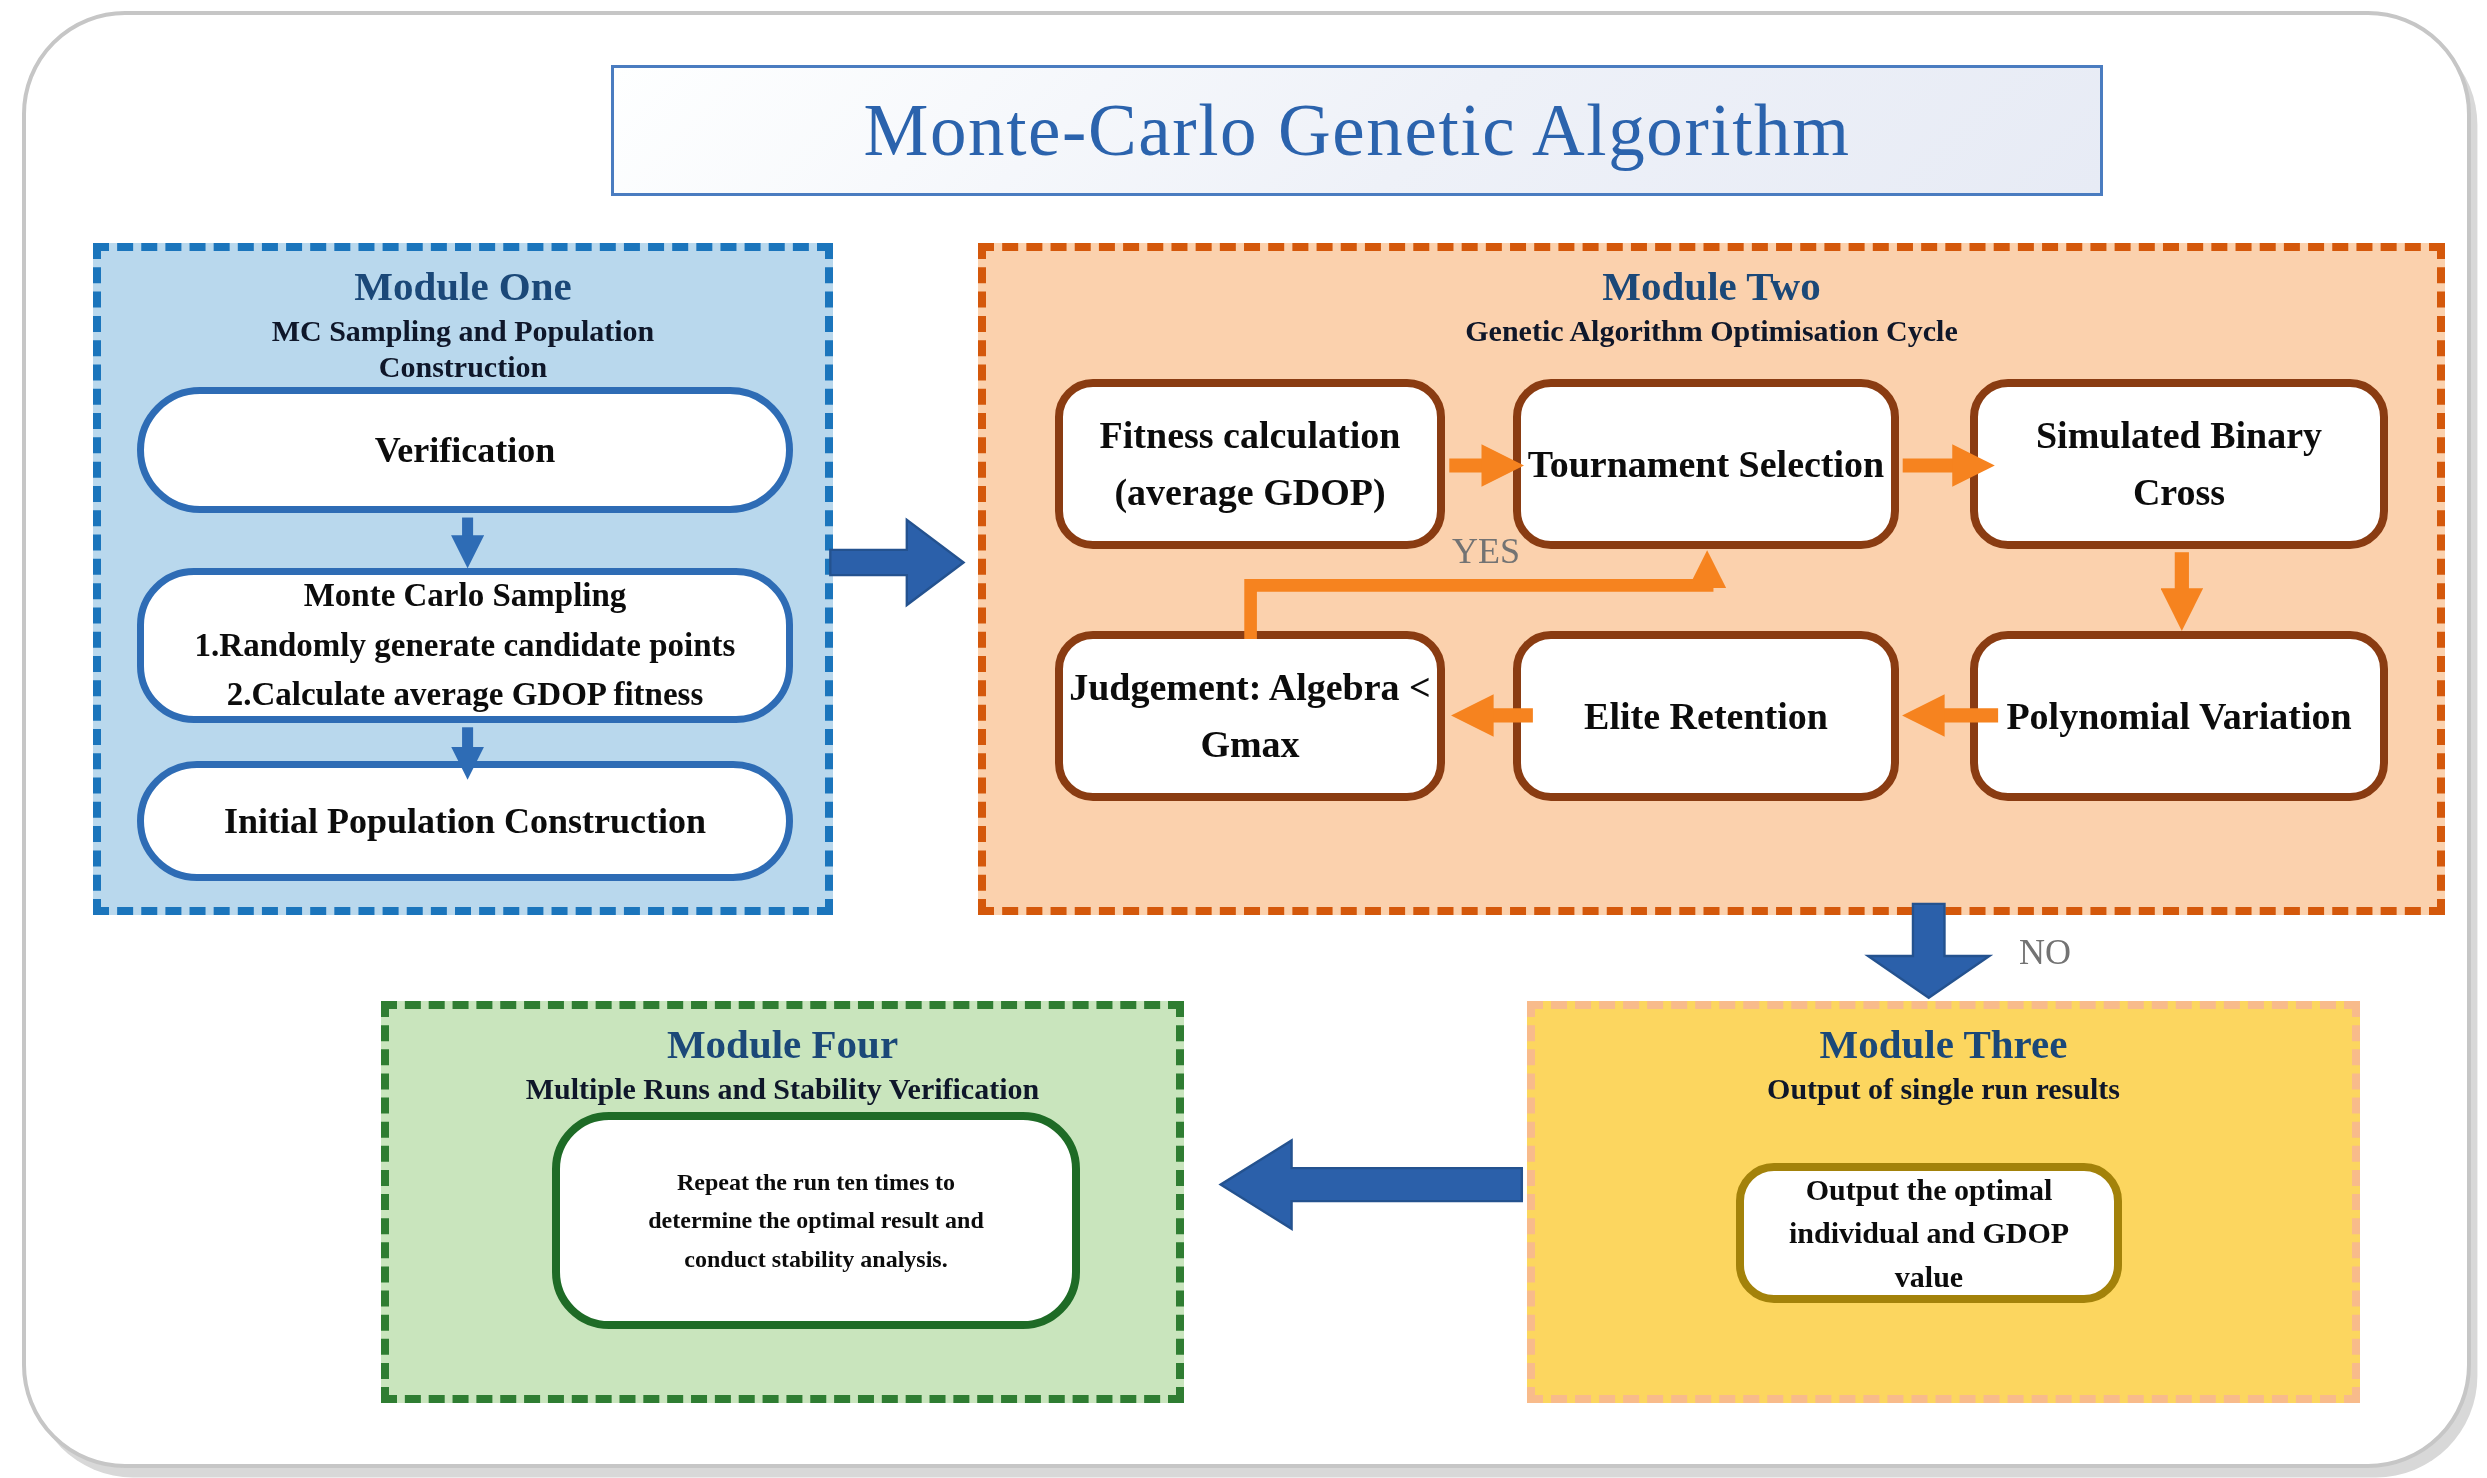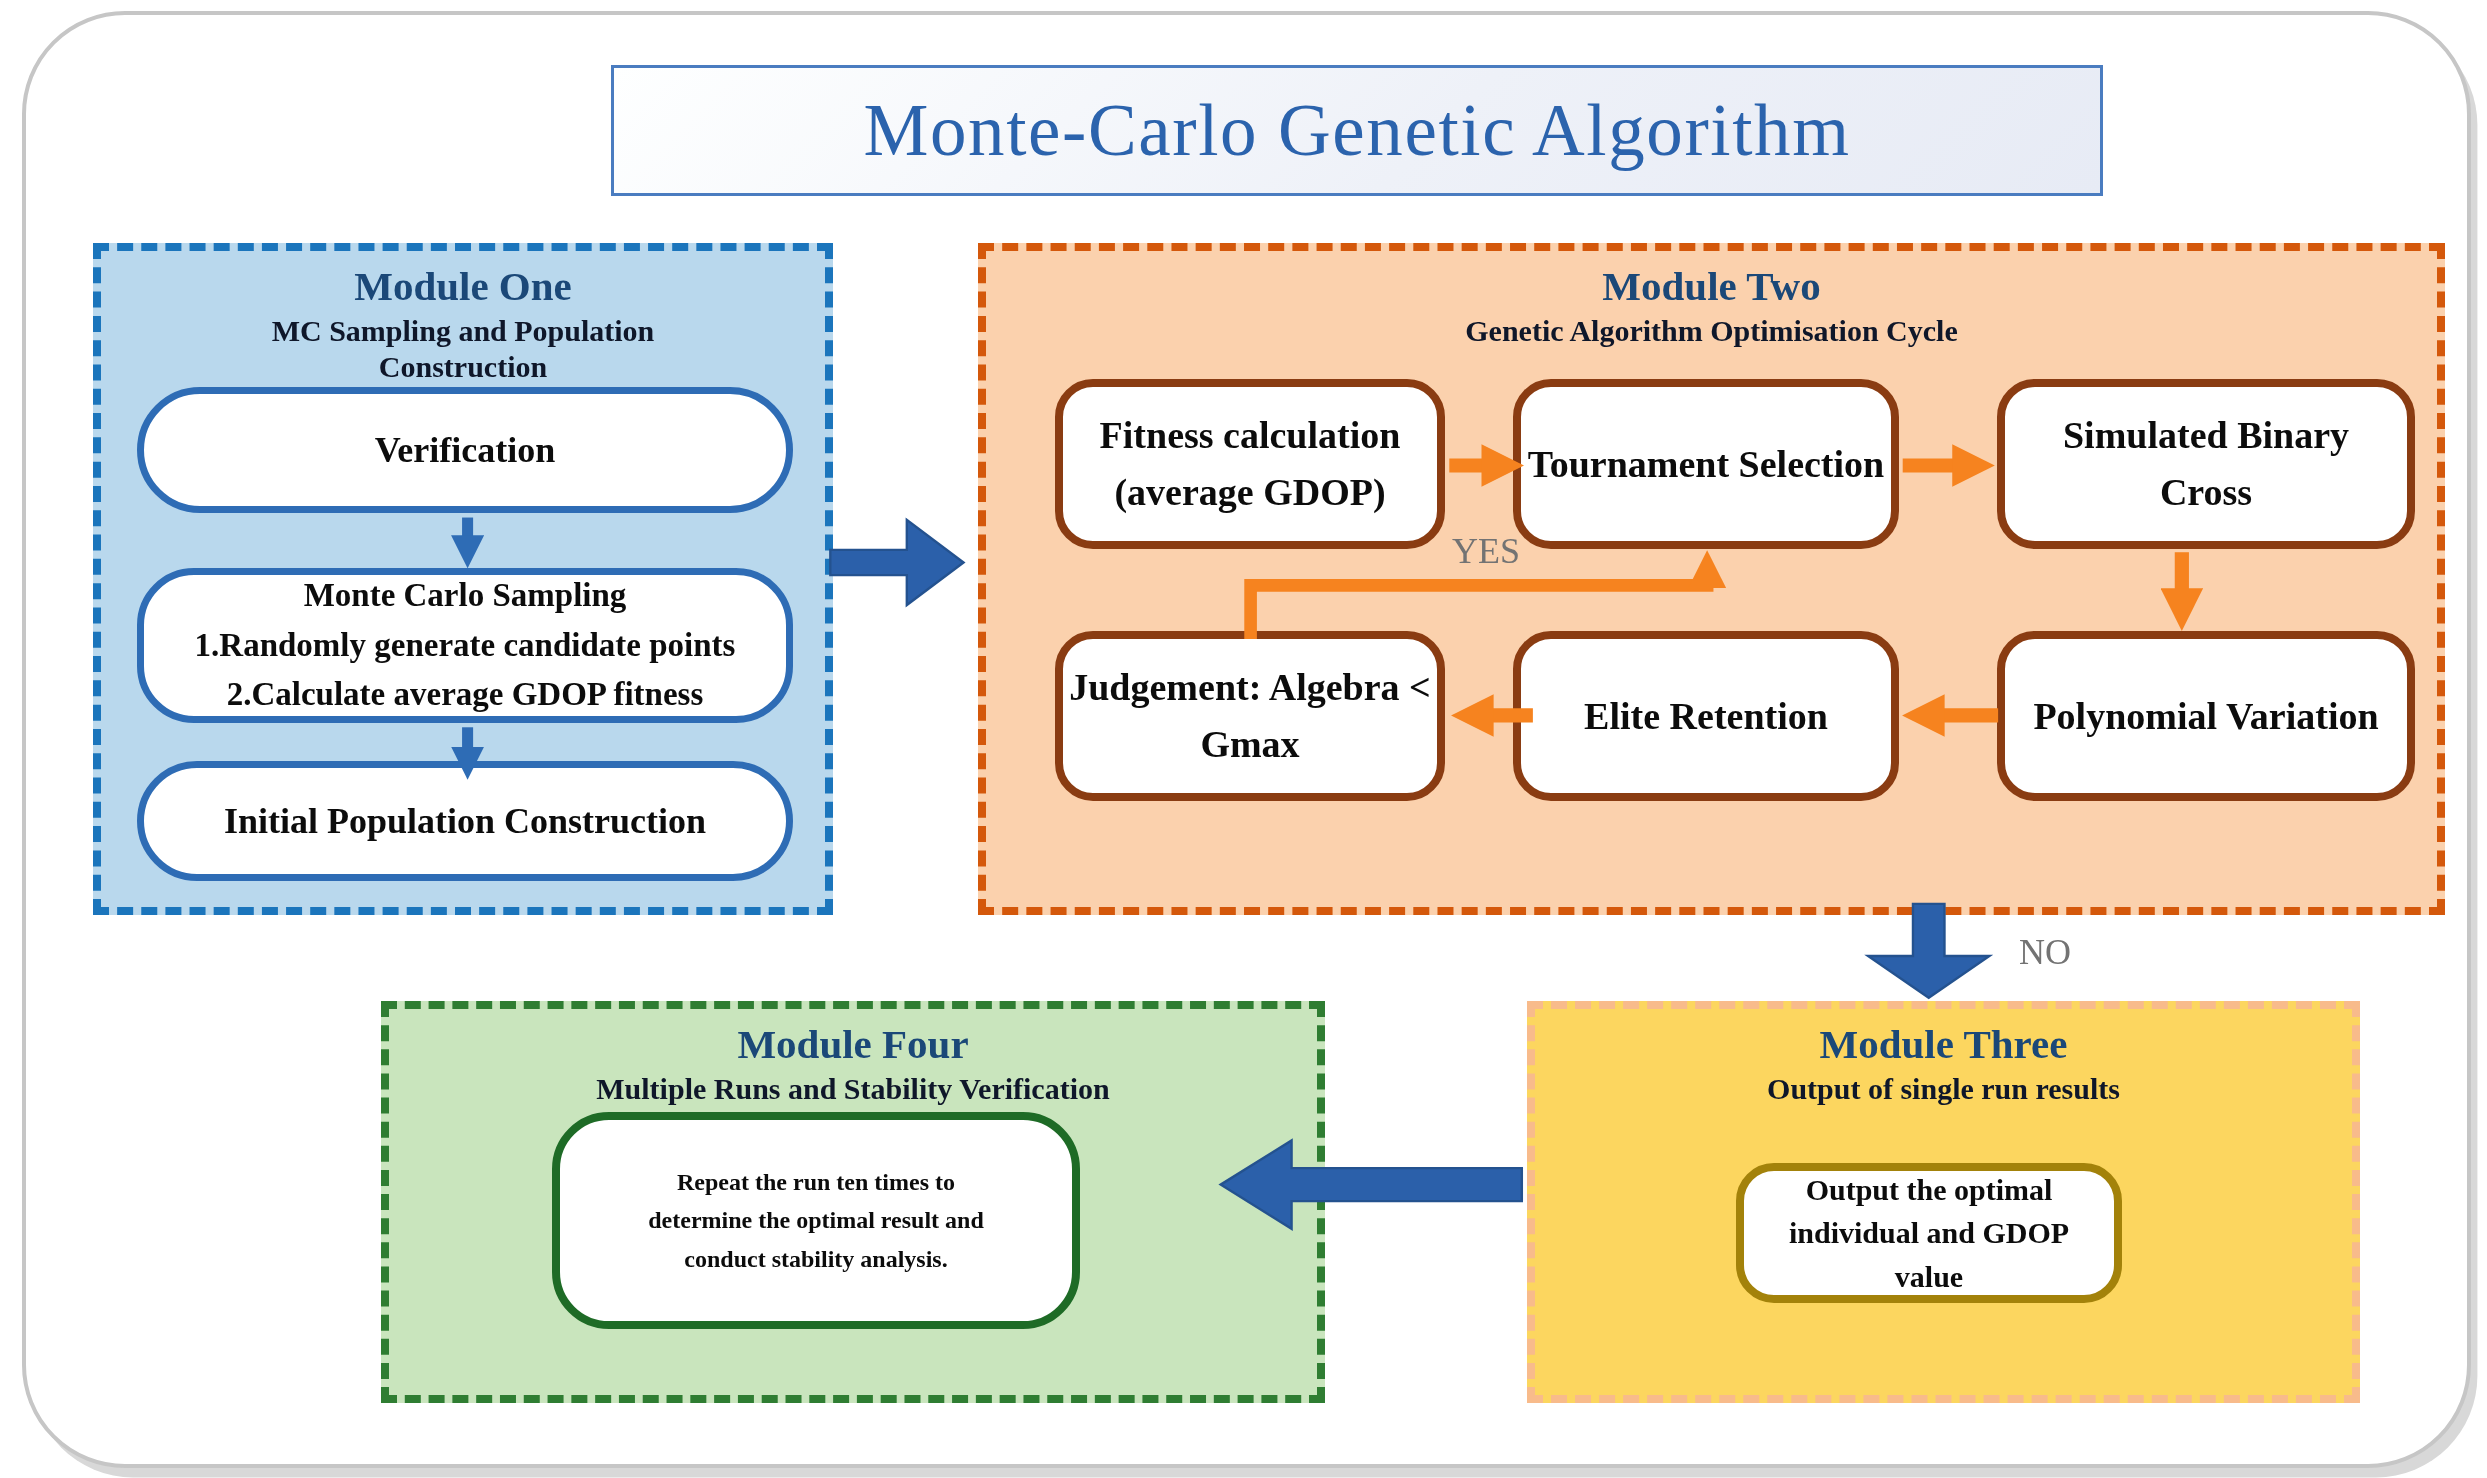--- a/index.html
+++ b/index.html
@@ -11,40 +11,40 @@
   .title-box{position:absolute;left:611px;top:65px;width:1486px;height:125px;
              border:3.2px solid #4a7cc0;background:linear-gradient(135deg,#feffff 0%,#eef1f8 55%,#e7ebf5 100%);
              display:flex;align-items:center;justify-content:center;}
   .title-box span{font-size:73px;font-weight:400;color:#2b63ad;letter-spacing:1.6px;}
   .module{position:absolute;box-sizing:border-box;text-align:center;}
   .module h2{margin:11px 0 0 0;font-size:41px;font-weight:700;color:#1b4878;}
   .module .subtitle{font-size:30px;font-weight:700;color:#0f172a;line-height:1.2;margin-top:3.2px;}
   .mod1{left:93px;top:243px;width:740px;height:672px;background:#b9d8ed;border:8px dashed #1b75bc;}
   .mod2{left:978px;top:243px;width:1467px;height:672px;background:#fbd1ad;border:8px dashed #d4580b;}
   .mod3{left:1527px;top:1001px;width:833px;height:402px;background:#fcd65f;border:8px dashed #f8bb8b;}
-  .mod4{left:381px;top:1001px;width:944px;height:402px;background:#c9e5bd;border:8px dashed #2f7d32;}
+  .mod4{left:381px;top:1001px;width:803px;height:402px;background:#c9e5bd;border:8px dashed #2f7d32;}
   .node{position:absolute;box-sizing:border-box;background:#ffffff;display:flex;
         flex-direction:column;align-items:center;justify-content:center;
         font-weight:700;color:#0c0c0c;}
   .node div{width:100%;}
   .n-blue{border:7px solid #2e6cb5;border-radius:66px;font-size:36px;}
   .n-blue.multi{border-radius:57px;font-size:33px;line-height:1.5;}
   .n-brown{border:8px solid #8a3c12;border-radius:38px;font-size:38px;line-height:1.5;}
   .n-gold{border:8px solid #a3820a;border-radius:38px;font-size:30px;line-height:1.45;}
   .n-green{border:8.7px solid #1e6b26;border-radius:57px;font-size:24px;line-height:1.6;}
   
   .m1-a{left:36px;top:136px;width:656px;height:126px;}
   .m1-b{left:36px;top:317px;width:656px;height:155px;}
   .m1-c{left:36px;top:510px;width:656px;height:120px;}
   
   .m2-r1{top:128px;height:170px;}
   .m2-r2{top:380px;height:170px;}
   .m2-c1{left:69px;width:390px;}
   .m2-c2{left:527px;width:386px;}
-  .m2-c3{left:1011px;width:418px;}
+  .m2-c3{left:984px;width:418px;}
   
   .m3-a{left:201px;top:154px;width:386px;height:140px;}
   .m4-a{left:163px;top:103px;width:528px;height:217px;}
   .flow-label{position:absolute;font-size:36px;font-weight:400;color:#737373;text-align:center;}
   .lbl-yes{left:1419px;top:530px;width:134px;}
   .lbl-no{left:1978px;top:931px;width:134px;}
   svg.arrows{position:absolute;left:0;top:0;width:2487px;height:1479px;pointer-events:none;}
 </style>
 </head>
 <body>

